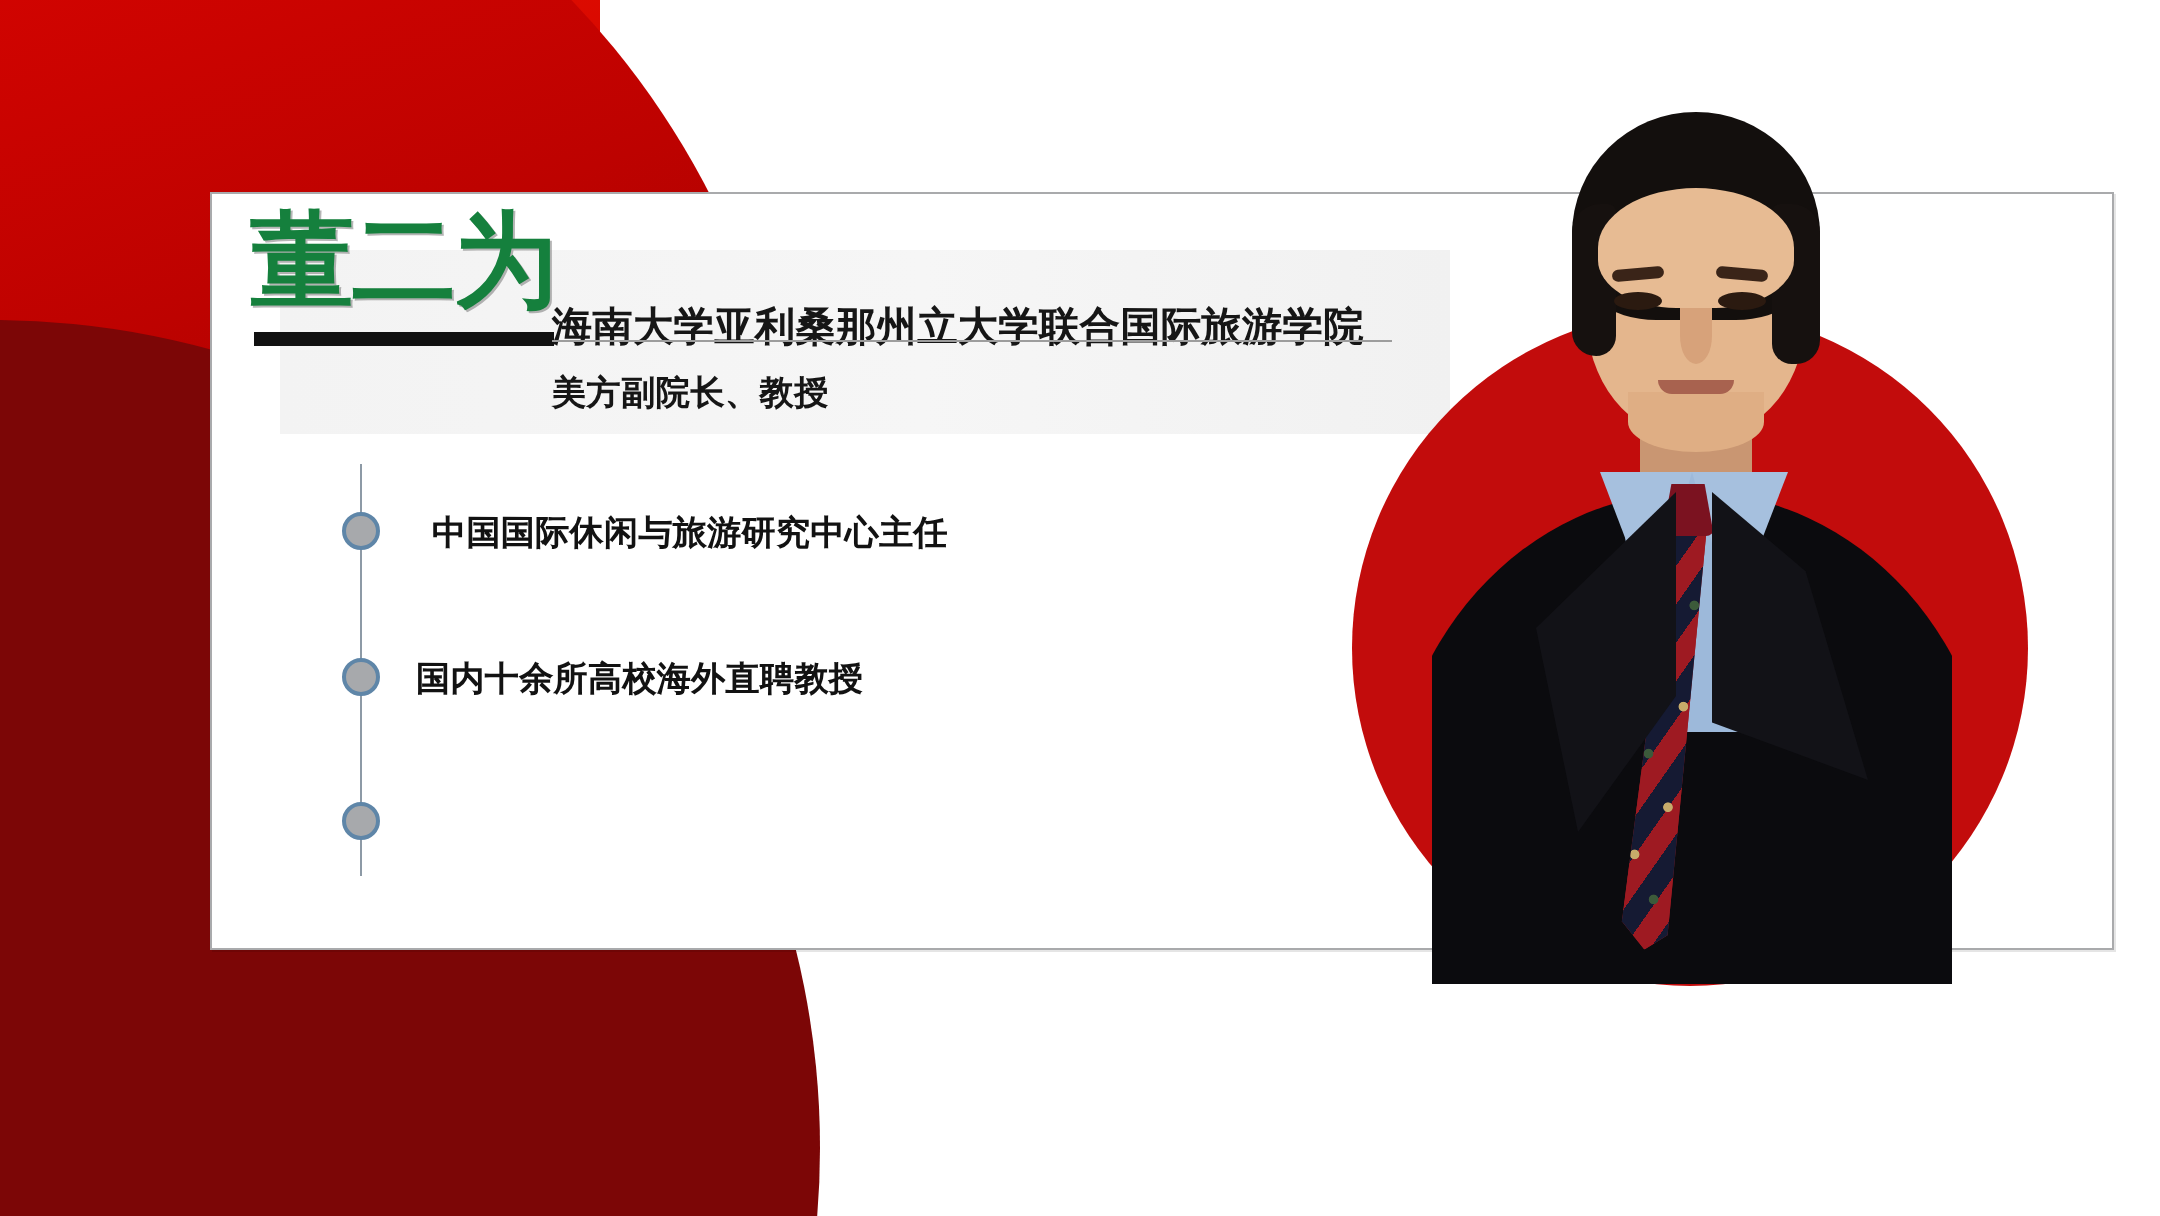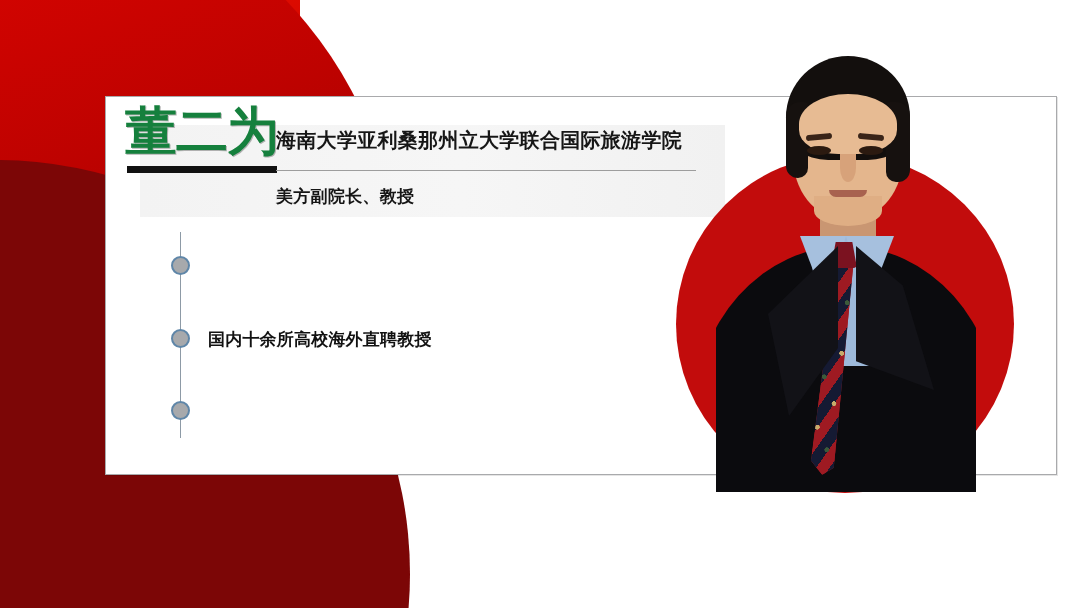--- a/index.html
+++ b/index.html
@@ -48,21 +48,21 @@
     font-weight:700; font-size:52px; line-height:1;
     letter-spacing:-1px; color:#15803d;
     text-shadow:1px 1px 0 rgba(120,120,120,.55);
     white-space:nowrap;
   }
   .name-rule{
     position:absolute; left:127px; top:166px;
     width:150px; height:7px; background:#111;
   }
   .org-line1{
-    position:absolute; left:276px; top:127px;
+    position:absolute; left:276px; top:150px;
     font-family:"DejaVu Serif", serif;
     font-weight:700; font-size:20px; color:#161616;
     white-space:nowrap; letter-spacing:.3px;
   }
   .org-rule{
     position:absolute; left:276px; top:170px;
     width:420px; height:1px; background:#9d9d9d;
   }
   .org-line2{
     position:absolute; left:276px; top:185px;
@@ -262,20 +262,21 @@
   <div class="org-line1">海南大学亚利桑那州立大学联合国际旅游学院</div>
   <div class="org-rule"></div>
   <div class="org-line2">美方副院长、教授</div>
 
   <div class="timeline-line"></div>
 
   <div class="bullet-dot b0"></div>
   <div class="bullet-dot b1"></div>
   <div class="bullet-dot b2"></div>
 
+  <div class="bullet-text t0">中国国际休闲与旅游研究中心主任</div>
   <div class="bullet-text t1">国内十余所高校海外直聘教授</div>
 
   <div class="portrait">
     <div class="portrait-circle"></div>
     <div class="person">
       <div class="suit"></div>
       <div class="neck"></div>
       <div class="shirt"></div>
       <div class="collar-l"></div>
       <div class="collar-r"></div>

